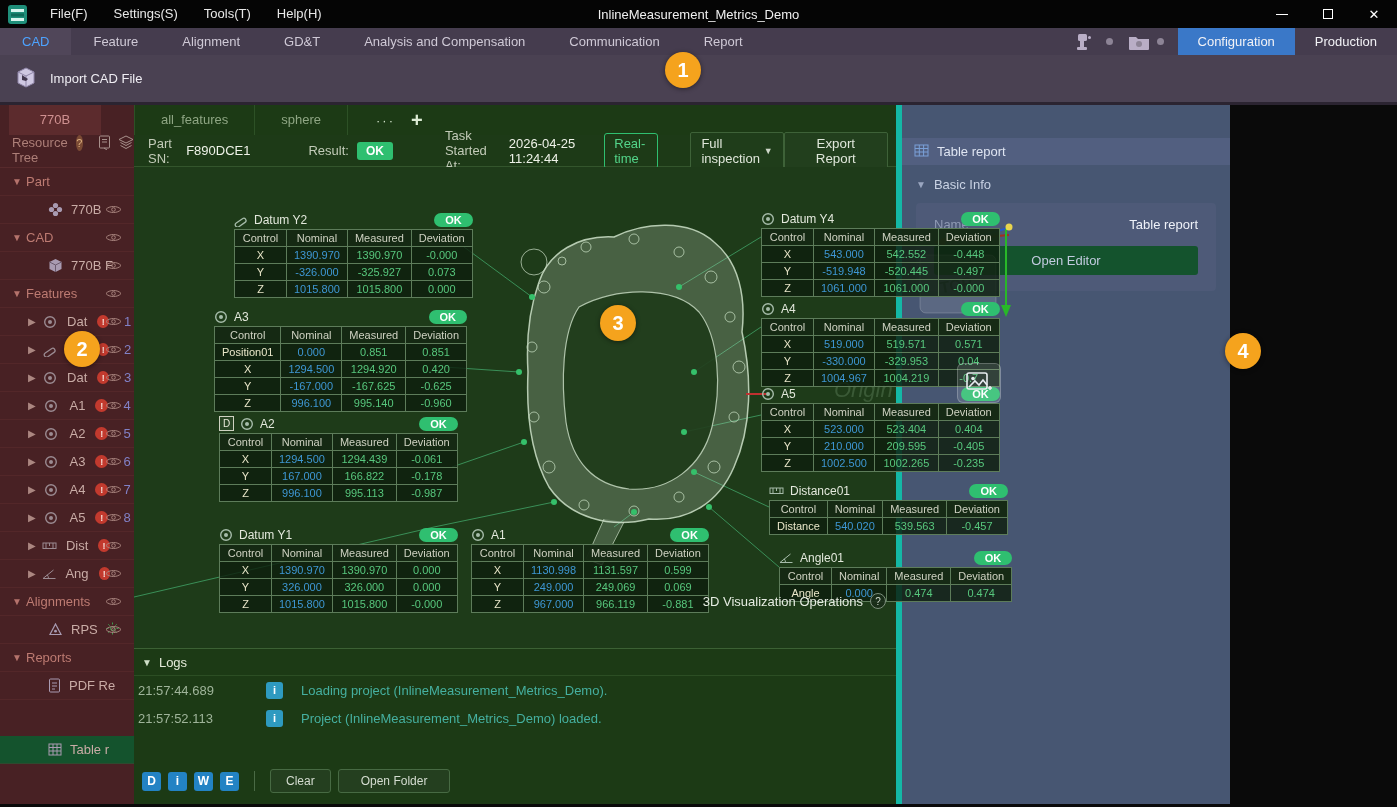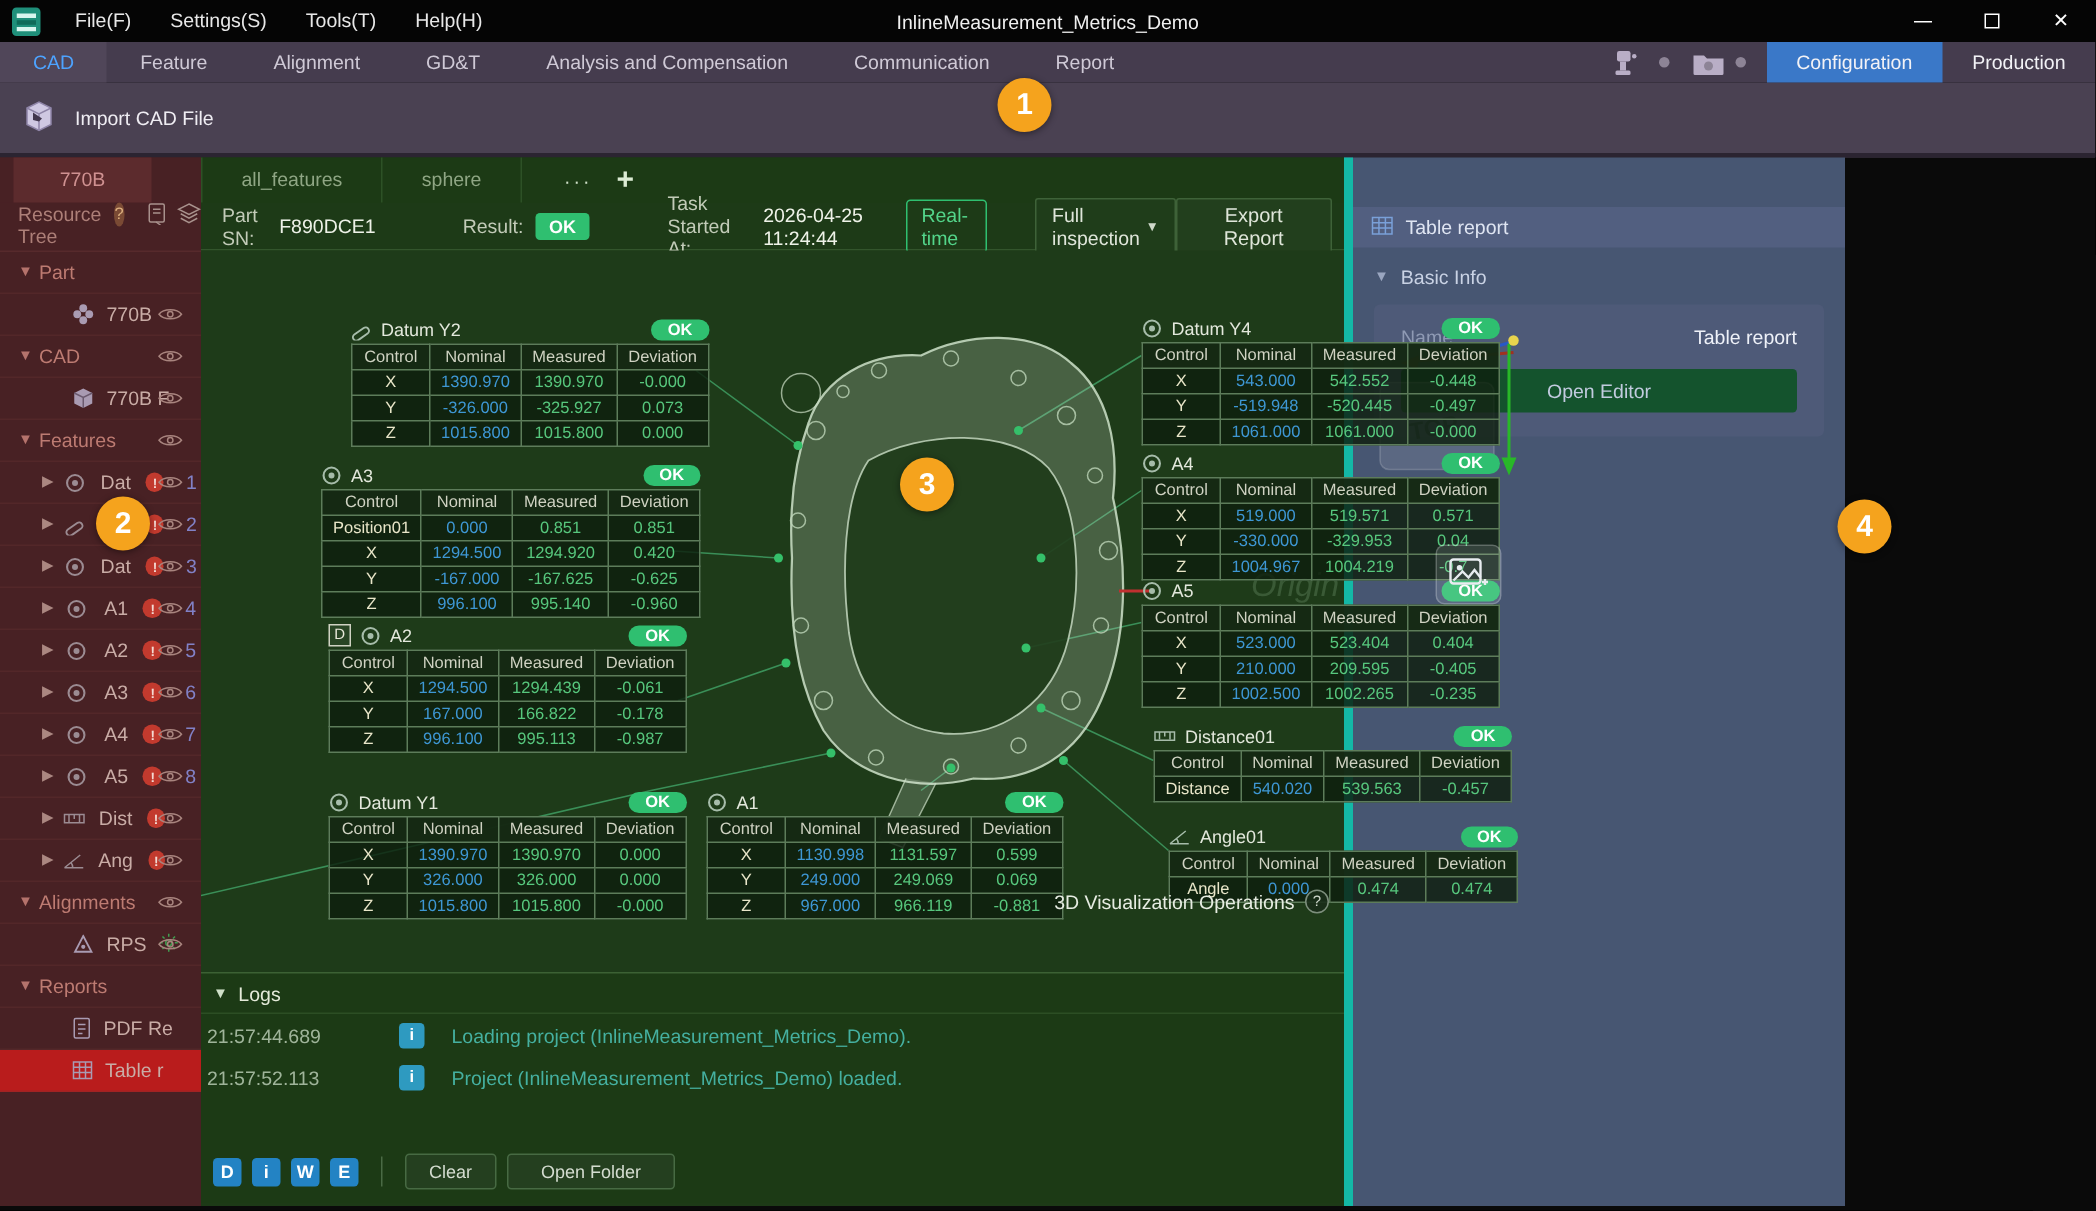--- a/index.html
+++ b/index.html
@@ -45,21 +45,21 @@
   .doc-tab:first-child { border-left:1px solid #2d5126; }
   .doc-more { margin:0 10px 0 28px; color:#cfe0c8; letter-spacing:2px; }
   .doc-add { color:#dcebd4; font-size:20px; font-weight:bold; margin-left:6px; }
 
   
   .side-header { height:33px; display:flex; align-items:flex-start; color:#ad7f78; font-size:13px; padding-left:12px; border-bottom:1px solid #572a2c; }
   .help-dot { width:16px; height:16px; border-radius:50%; background:#7a4a34; color:#dcae7e; font-size:11px; display:flex; align-items:center; justify-content:center; margin:0 8px; }
   .side-header .hicon { margin-left:7px; color:#a8918c; display:flex; }
   .tree { flex:1; overflow:hidden; }
   .tree-row { height:28px; display:flex; align-items:center; border-bottom:1px solid rgba(110,52,52,.30); font-size:13px; position:relative; }
-  .tree-row.selected { background:#b91c1c; }
+  .tree-row.selected { background:#14532d;margin-top:36px; }
   .tri { color:#b5736c; font-size:10px; width:14px; margin-left:12px; }
   .tri.small { color:#ab8781; margin-left:28px; width:16px; }
   .sec-label { color:#bd7b72; font-weight:normal; }
   .item-icon { margin-left:48px; display:flex; color:#a99bb2; }
   .feat-icon { display:flex; color:#9b8b92; width:18px; }
   .item-label { color:#c9aca6; margin-left:8px; white-space:nowrap; }
   .alert-dot { width:13px; height:13px; border-radius:50%; background:#c23a2e; color:#f4d9d2; font-size:9px; font-weight:bold; display:flex; align-items:center; justify-content:center; margin-left:10px; }
   .feat-num { color:#8181c6; width:14px; text-align:center; margin-left:12px; }
   .eye { position:absolute; right:12px; display:flex; }
   .gear-ico { margin-left:8px; color:#3f9e4f; font-size:12px; }

